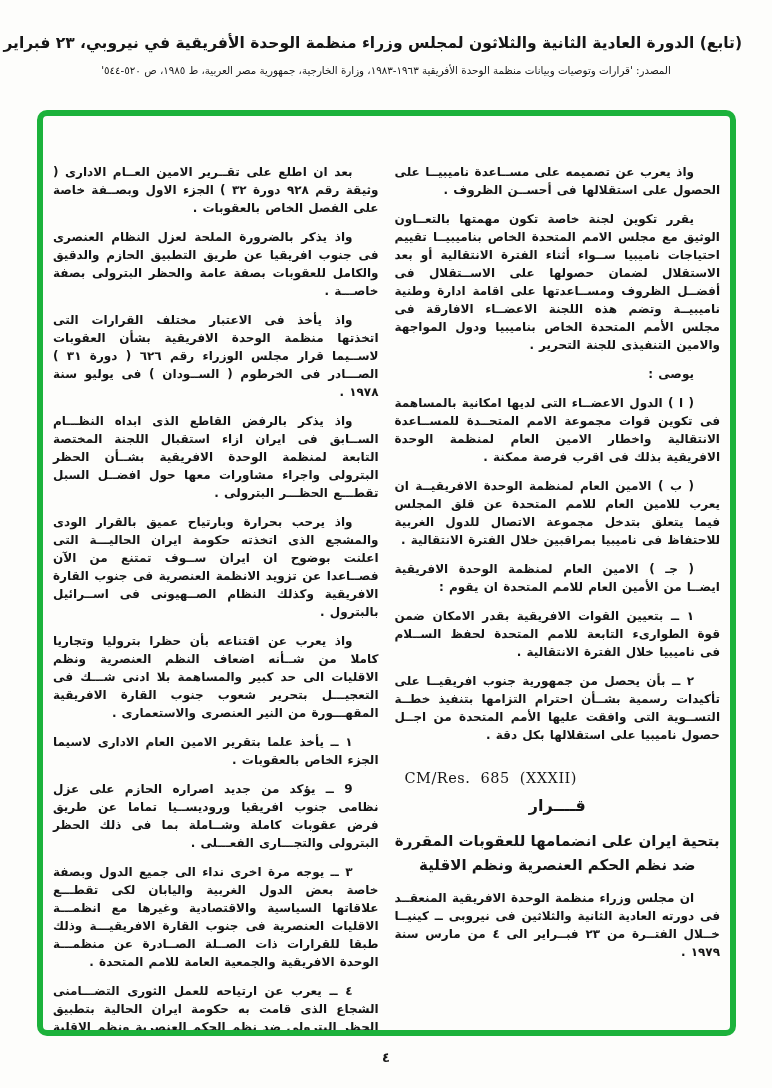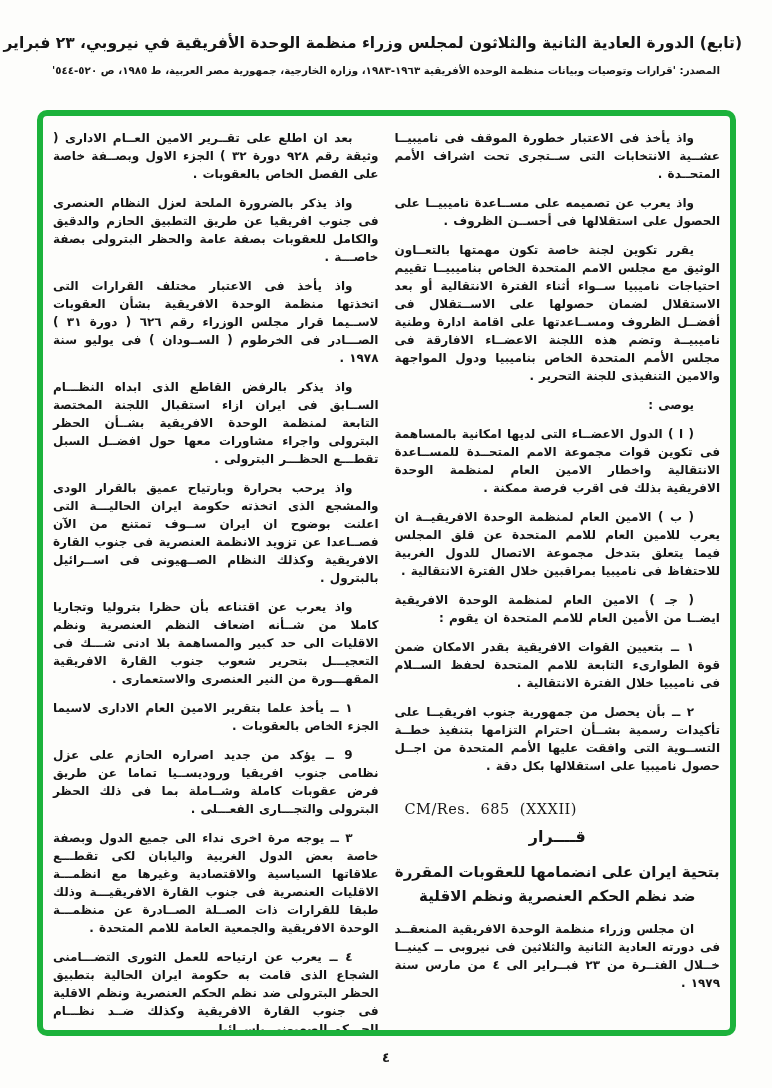--- a/index.html
+++ b/index.html
@@ -30,21 +30,21 @@
   .header-session {
     font-size: 15.5px;
     font-weight: 700;
     letter-spacing: 0px;
     line-height: 22px;
     white-space: nowrap;
   }
   .header-source {
     margin-top: 9px;
     font-size: 10.3px;
-    font-weight: 700;
+    font-weight: 400;
     line-height: 14px;
     white-space: nowrap;
   }
   
   .frame {
     position: absolute;
     left: 37px;
     top: 110px;
     width: 699px;
     height: 926px;
@@ -58,20 +58,21 @@
     direction: rtl;           
     display: flex;
     gap: 16px;
     padding: 13px 10px 6px 10px;
     box-sizing: border-box;
     height: 100%;
   }
   .col {
     flex: 1 1 50%;
     min-width: 0;
+    margin-top: 34px;
   }
   
   .para {
     direction: rtl;
     text-align: justify;
     text-align-last: right;
     text-indent: 26px;
     font-size: 12px;
     font-weight: 700;
     line-height: 18px;
@@ -127,21 +128,20 @@
 
   <div class="header">
     <div class="header-session">(تابع) الدورة العادية الثانية والثلاثون لمجلس وزراء منظمة الوحدة الأفريقية في نيروبي، ٢٣ فبراير - ٤ مارس ١٩٧٩</div>
     <div class="header-source">المصدر: 'قرارات وتوصيات وبيانات منظمة الوحدة الأفريقية ١٩٦٣-١٩٨٣، وزارة الخارجية، جمهورية مصر العربية، ط ١٩٨٥، ص ٥٢٠-٥٤٤'</div>
   </div>
 
   <div class="frame">
     <div class="columns">
 
       <div class="col">
-        <p class="para">واذ يأخذ فى الاعتبار خطورة الموقف فى ناميبيــا عشــية الانتخابات التى ســتجرى تحت اشراف الأمم المتحــدة .</p>
         <p class="para">واذ يعرب عن تصميمه على مســاعدة ناميبيــا على الحصول على استقلالها فى أحســن الظروف .</p>
         <p class="para">يقرر تكوين لجنة خاصة تكون مهمتها بالتعــاون الوثيق مع مجلس الامم المتحدة الخاص بناميبيــا تقييم احتياجات ناميبيا ســواء أثناء الفترة الانتقالية أو بعد الاستقلال لضمان حصولها على الاســتقلال فى أفضــل الظروف ومســاعدتها على اقامة ادارة وطنية ناميبيــة وتضم هذه اللجنة الاعضــاء الافارقة فى مجلس الأمم المتحدة الخاص بناميبيا ودول المواجهة والامين التنفيذى للجنة التحرير .</p>
         <p class="para">يوصى :</p>
         <p class="para">( ا ) الدول الاعضــاء التى لديها امكانية بالمساهمة فى تكوين قوات مجموعة الامم المتحــدة للمســاعدة الانتقالية واخطار الامين العام لمنظمة الوحدة الافريقية بذلك فى اقرب فرصة ممكنة .</p>
         <p class="para">( ب ) الامين العام لمنظمة الوحدة الافريقيــة ان يعرب للامين العام للامم المتحدة عن قلق المجلس فيما يتعلق بتدخل مجموعة الاتصال للدول الغربية للاحتفاظ فى ناميبيا بمراقبين خلال الفترة الانتقالية .</p>
         <p class="para">( جـ ) الامين العام لمنظمة الوحدة الافريقية ايضــا من الأمين العام للامم المتحدة ان يقوم :</p>
         <p class="para">١ ــ بتعيين القوات الافريقية بقدر الامكان ضمن قوة الطوارىء التابعة للامم المتحدة لحفظ الســلام فى ناميبيا خلال الفترة الانتقالية .</p>
         <p class="para">٢ ــ بأن يحصل من جمهورية جنوب افريقيــا على تأكيدات رسمية بشــأن احترام التزامها بتنفيذ خطــة التســوية التى وافقت عليها الأمم المتحدة من اجــل حصول ناميبيا على استقلالها بكل دقة .</p>
 
         <div class="res-id">CM/Res. 685 (XXXII)</div>

